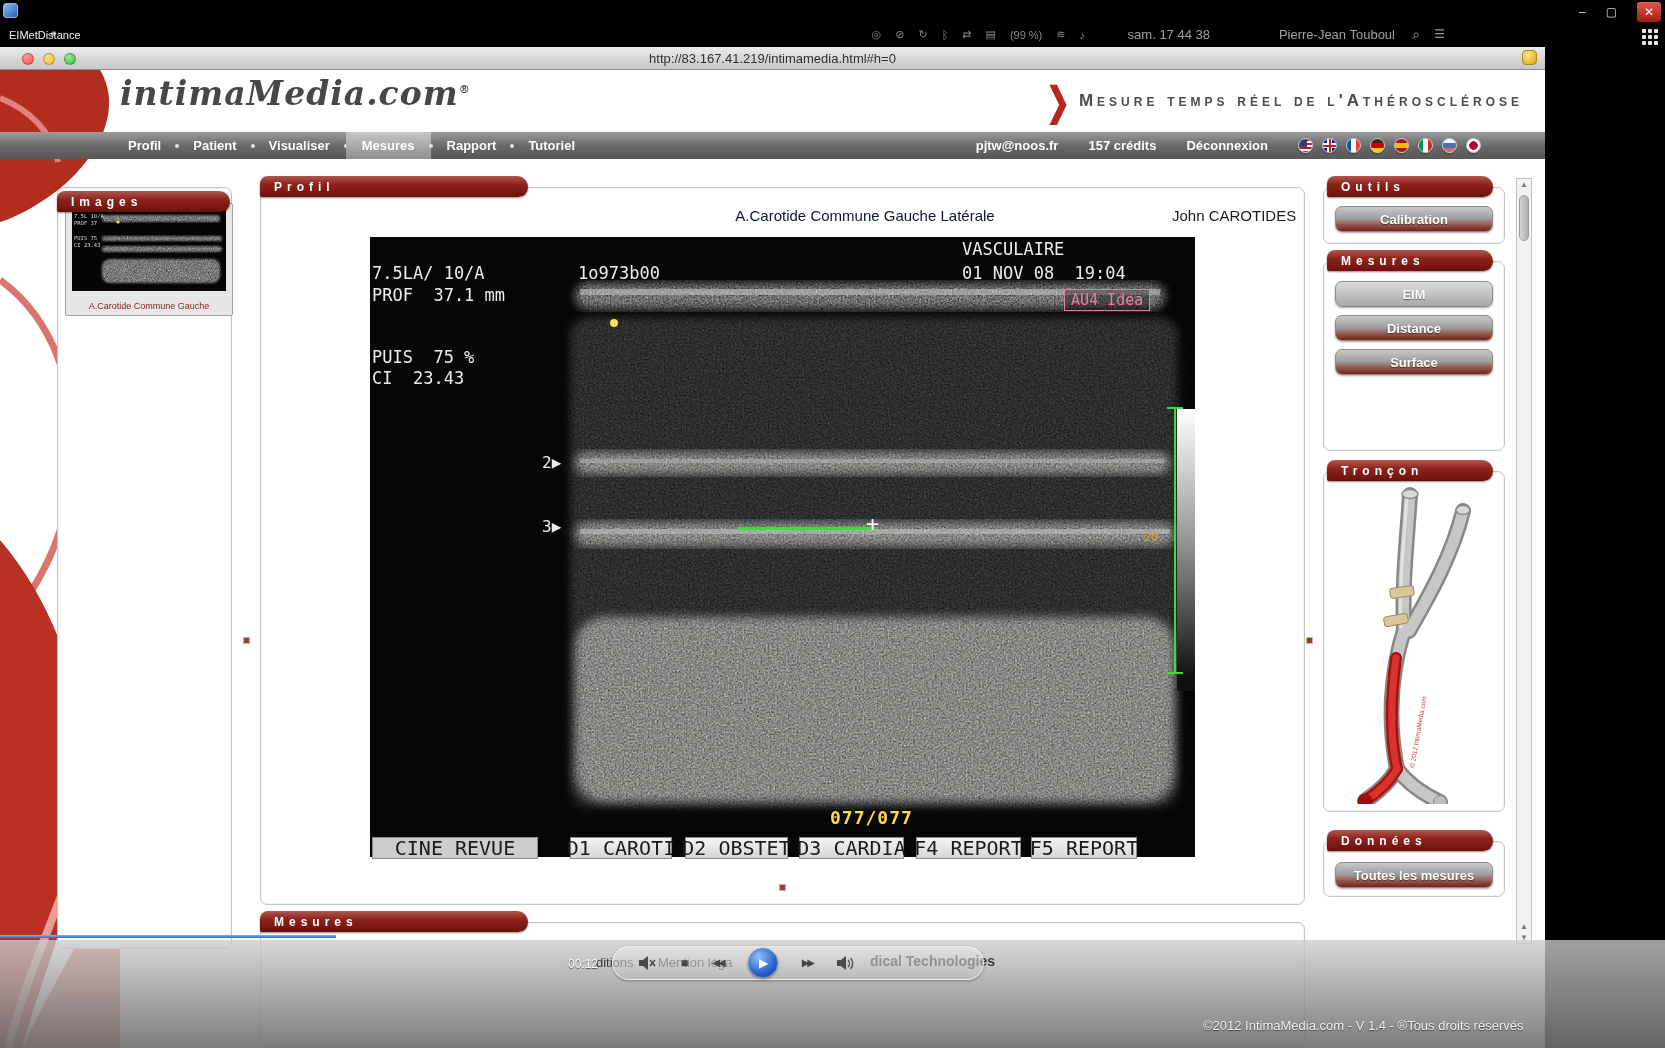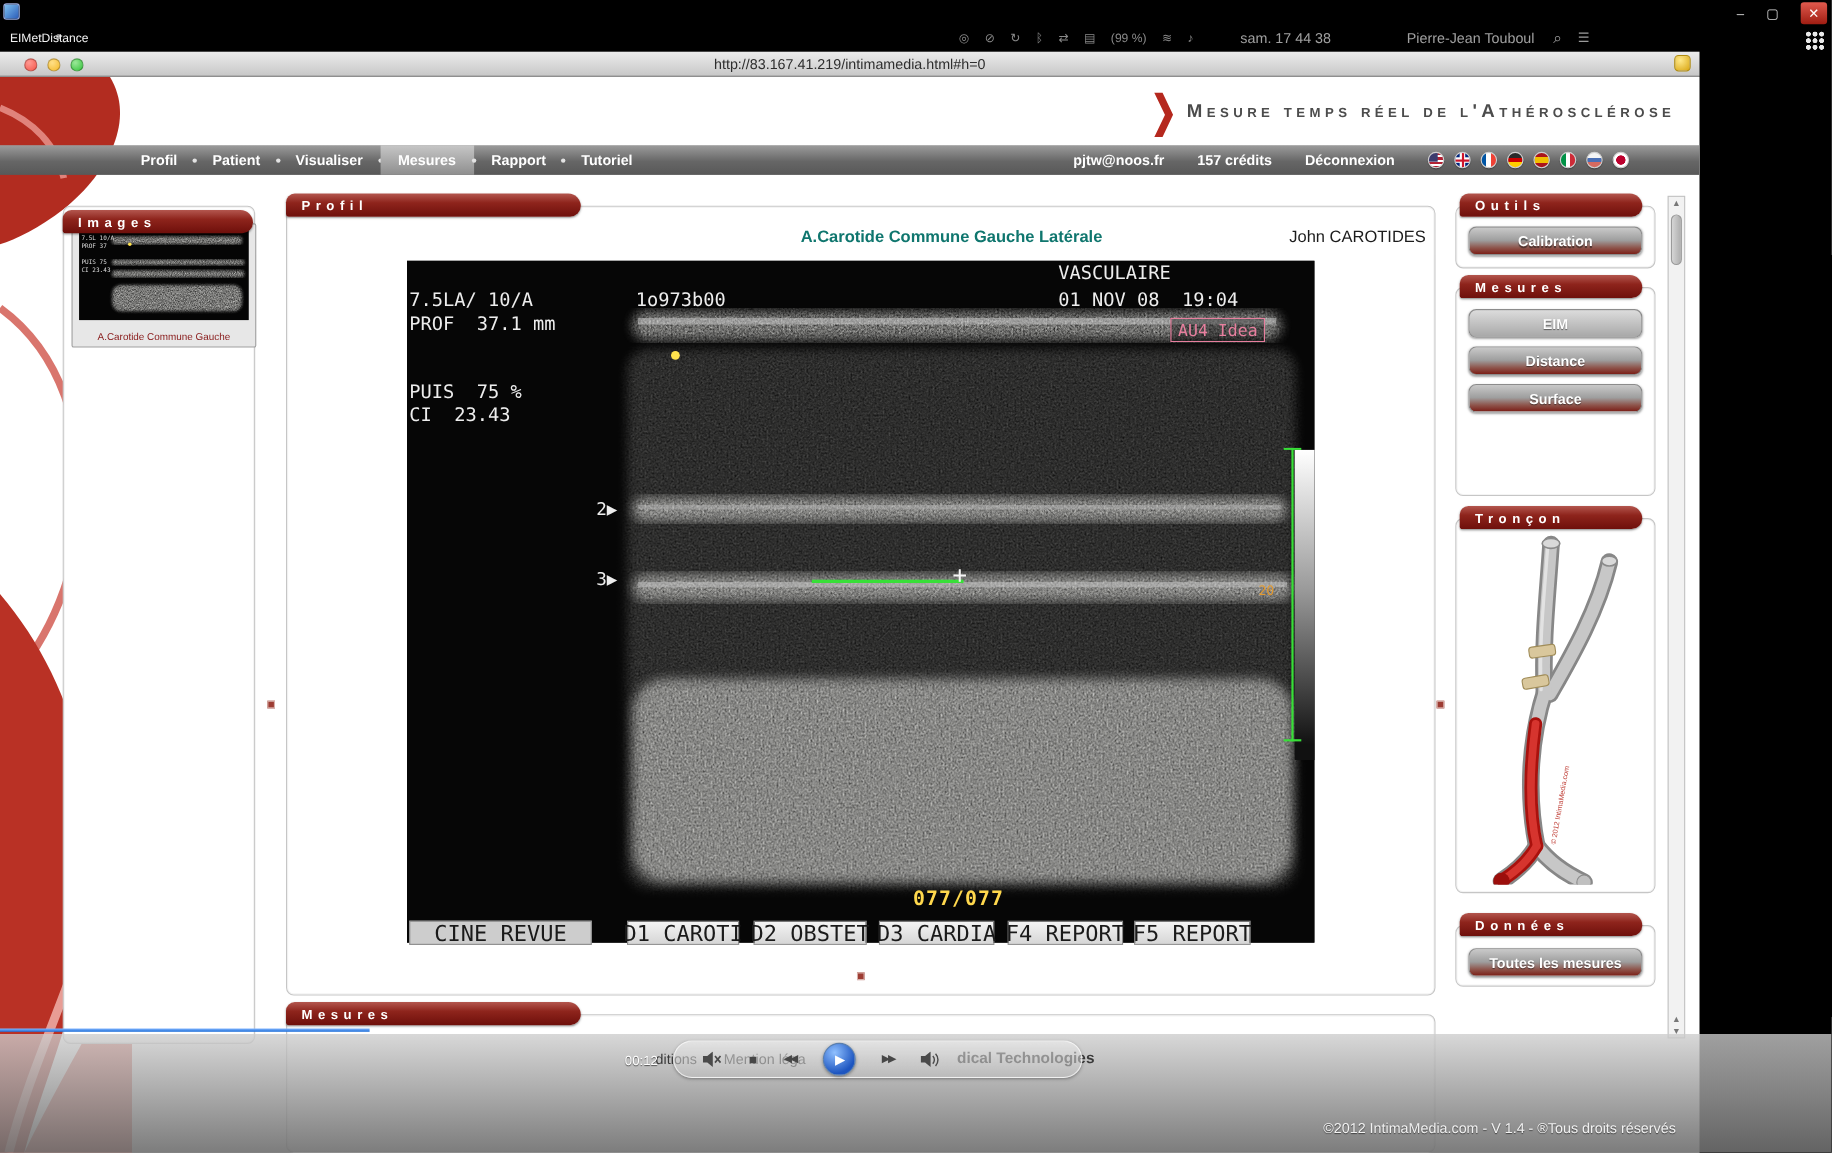--- a/index.html
+++ b/index.html
@@ -100,21 +100,21 @@
           color:#fff; font-weight:bold; font-size:13px; display:flex; align-items:center; justify-content:center;
           text-shadow:0 1px 1px rgba(0,0,0,.5); box-shadow:0 1px 2px rgba(0,0,0,.35); cursor:pointer; z-index:3; }
   .pill.gray { background:linear-gradient(180deg,#dcdcdc,#a8a8a8); }
 
   .thumb-card { position:absolute; left:65px; top:133px; width:168px; height:113px; background:#e7e7e7;
                 border:1px solid #9f9f9f; border-radius:2px; cursor:pointer; z-index:2; }
   .thumb-img { position:absolute; left:6px; top:5px; width:154px; height:82px; background:#000; }
   .thumb-cap { position:absolute; left:0; right:0; bottom:4px; text-align:center; font-size:9px; color:#8b2020; }
 
   .img-caption { position:absolute; left:640px; top:137px; width:450px; text-align:center;
-                 font-size:15px; font-weight:bold; color:#0f766e; z-index:2; }
+                 font-size:15px; font-weight:normal; color:#0f172a; z-index:2; }
   .img-patient { position:absolute; left:1172px; top:137px; font-size:15px; color:#1c1c1c; z-index:2; }
 
   
   .us { position:absolute; left:370px; top:167px; width:825px; height:620px; background:#050505; z-index:2; cursor:crosshair; }
   .us svg.us-bg { position:absolute; inset:0; }
   .ust { position:absolute; font-family:"DejaVu Sans Mono",monospace; color:#ededed; font-size:17px; white-space:pre; z-index:2; }
   .us-preset { position:absolute; left:694px; top:52px; font-family:"DejaVu Sans Mono",monospace; font-size:15px;
                color:#e77f9e; border:1px solid #e77f9e; padding:1px 6px; background:rgba(0,0,0,.35); z-index:2; }
   .us-dot { position:absolute; left:240px; top:82px; width:8px; height:8px; border-radius:50%; background:#ffe34d; z-index:2; }
   .us-line { position:absolute; left:368px; top:290px; width:138px; height:3px; background:#38df38; z-index:2; }
@@ -213,20 +213,21 @@
 
     <svg class="red-deco" viewBox="0 0 150 978" preserveAspectRatio="none">
       <path d="M0,0 H100 C123,38 100,86 58,120 C36,137 14,148 0,152 Z" fill="#b22c20"></path>
       <path d="M0,28 C30,40 52,62 58,92" stroke="#e0837b" stroke-width="6" fill="none"></path>
       <path d="M0,210 C55,250 78,320 72,400 C68,460 40,520 0,560" stroke="#cf5348" stroke-width="7" fill="none" opacity="0.8"></path>
       <path d="M0,978 V470 C60,540 92,640 84,740 C78,830 40,910 22,978 Z" fill="#b93125"></path>
       <path d="M8,978 C30,890 70,820 88,740" stroke="#e89d95" stroke-width="8" fill="none"></path>
       <path d="M22,978 C60,900 104,830 120,790 V978 Z" fill="#d4564a" opacity="0.9"></path>
     </svg>
 
+    <div class="logo"><span>intimaMedia.com</span><sup>®</sup></div>
     <div class="tagline">
       <span class="tagline-arrow">❯</span>
       <span class="tagline-text">Mesure temps réel de l'Athérosclérose</span>
     </div>
 
     <div class="navbar">
       <div class="nav-items">
         <span class="nav-item">Profil</span>
         <span class="nav-item">Patient</span>
         <span class="nav-item">Visualiser</span>

